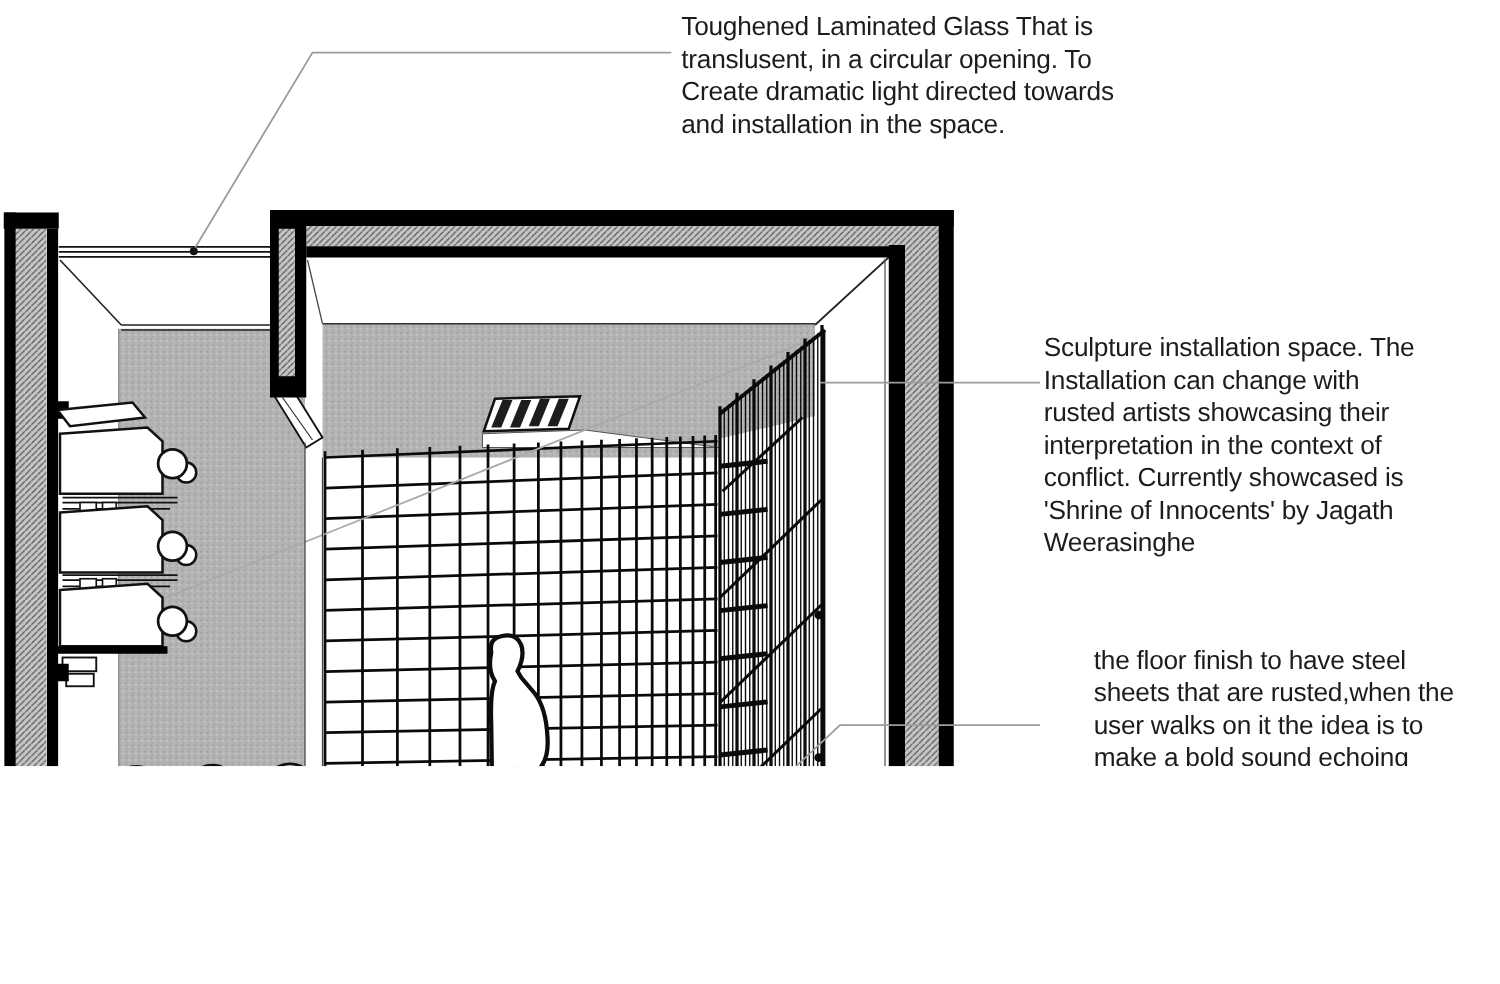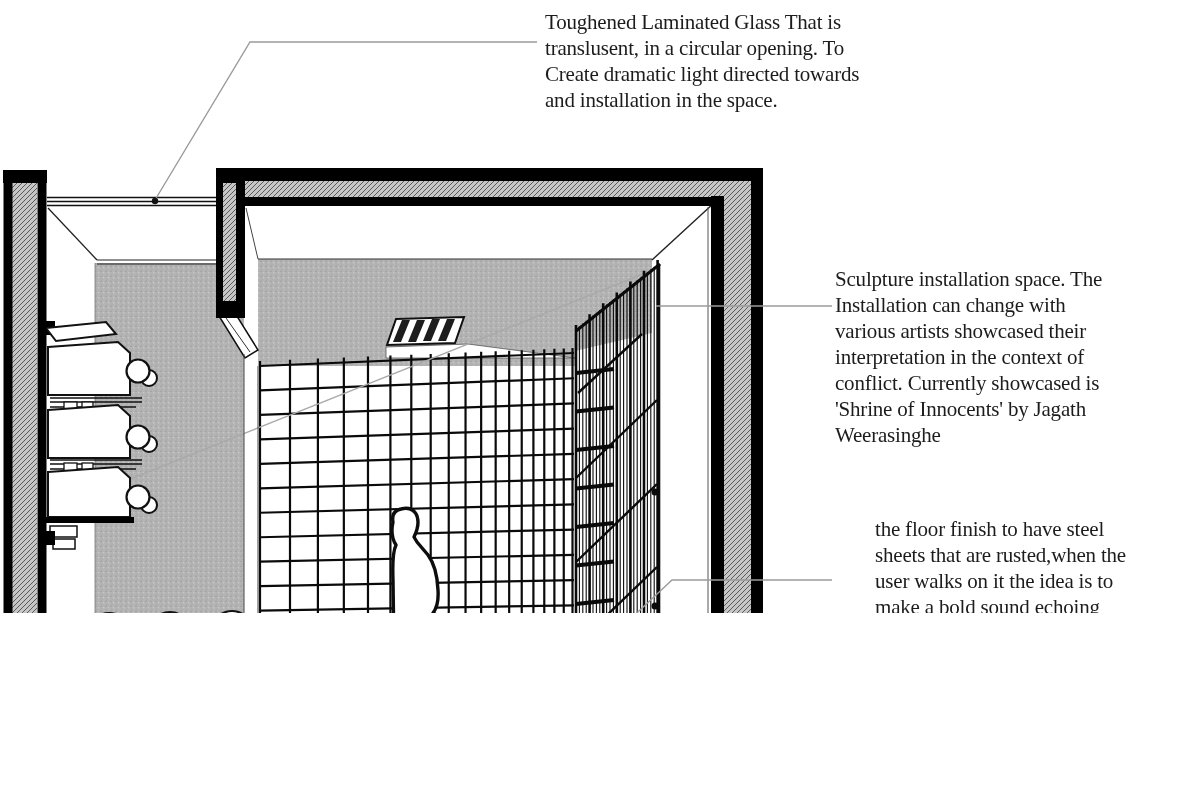--- a/index.html
+++ b/index.html
@@ -1,17 +1,17 @@
 <!DOCTYPE html>
 <html><head>
 <meta charset="utf-8">
 <style>
   html,body{margin:0;padding:0;background:#fff;}
   .stage{position:relative;width:1200px;height:613px;background:#fff;overflow:hidden;
-         font-family:Liberation Serif, serif;}
+         font-family:Liberation Sans, sans-serif;}
   .stage svg{position:absolute;left:0;top:0;}
   .note{position:absolute;z-index:2;color:#1c1c1c;font-size:21px;line-height:26px;
         white-space:pre-line;letter-spacing:-0.2px;font-weight:400;}
   .note-glass{left:545px;top:9px;width:450px;}
   .note-sculpture{left:835px;top:266px;width:360px;}
   .note-floor{left:835px;top:516px;width:360px;margin-left:40px;}
 </style>
 </head>
 <body>
 
@@ -255,21 +255,21 @@
     <circle cx="155" cy="201" r="3.2" fill="#111"></circle>
     <circle cx="541" cy="703" r="3.4" fill="#111"></circle>
   </svg>
 
   <div class="note note-glass">Toughened Laminated Glass That is
 translusent, in a circular opening. To
 Create dramatic light directed towards
 and installation in the space.</div>
   <div class="note note-sculpture">Sculpture installation space. The
 Installation can change with
-various artists showcased their
+rusted artists showcasing their
 interpretation in the context of
 conflict. Currently showcased is
 'Shrine of Innocents' by Jagath
 Weerasinghe</div>
   <div class="note note-floor">the floor finish to have steel
 sheets that are rusted,when the
 user walks on it the idea is to
 make a bold sound echoing
 through the passage ways to
 make the user feel hear the

